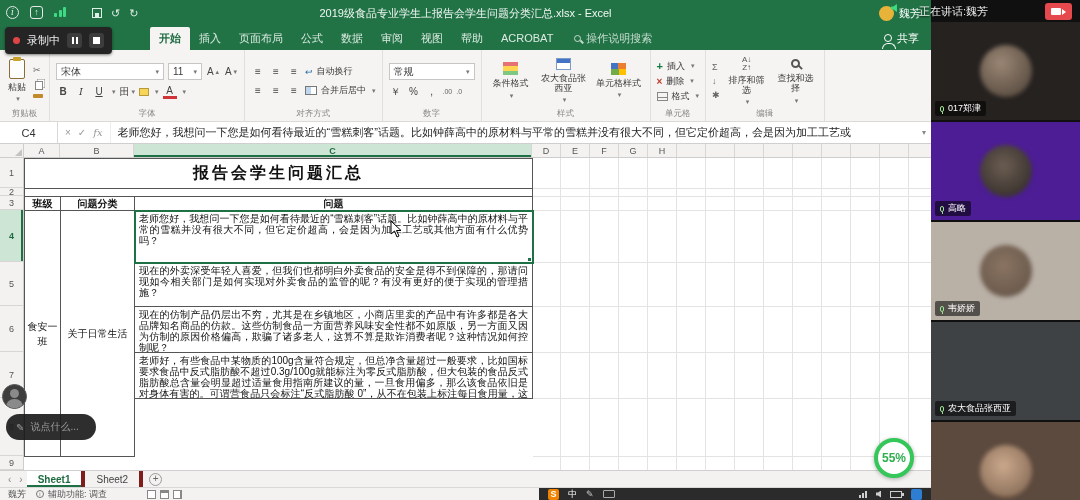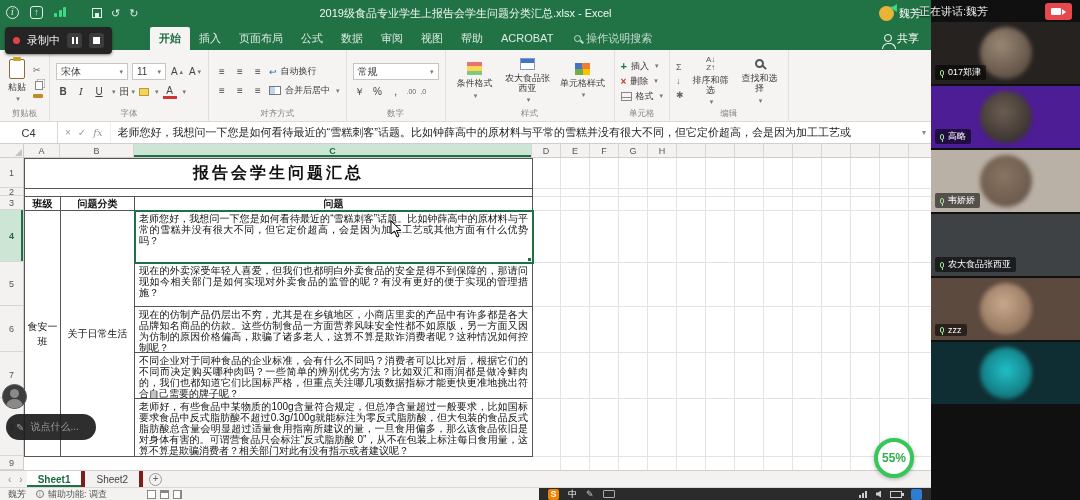--- a/index.html
+++ b/index.html
@@ -142,21 +142,21 @@
 
   .chatpill{position:absolute;left:6px;top:414px;width:90px;height:26px;background:rgba(28,28,28,.92);border-radius:13px;display:flex;align-items:center;gap:6px;padding:0 10px;color:#9a9a9a;font-size:10px;z-index:60}
   .ic-pen{color:#9a9a9a;font-size:10px}
   .floatavatar{position:absolute;left:2px;top:384px;width:25px;height:25px;border-radius:50%;background:#3d3d3d;border:1px solid #5a5a5a;z-index:60;overflow:hidden}
   .fa-head{width:9px;height:9px;border-radius:50%;background:#8a8a8a;margin:4px auto 0}
   .fa-body{width:17px;height:10px;border-radius:8px 8px 0 0;background:#8a8a8a;margin:1px auto 0}
   .ball{position:absolute;left:874px;top:438px;width:40px;height:40px;border-radius:50%;background:#fff;border:4px solid #35c759;display:flex;align-items:center;justify-content:center;color:#2fae4e;font-size:12px;font-weight:bold;z-index:60;box-shadow:0 1px 4px rgba(0,0,0,.3)}
 
   
   .sidebar{position:absolute;right:0;top:0;width:149px;height:500px;background:#101010;padding-top:22px;display:flex;flex-direction:column;gap:2px;overflow:hidden}
-  .tile{position:relative;height:62px;background:#2e2e2e;overflow:hidden;flex:none}
+  .tile{position:relative;height:98px;background:#2e2e2e;overflow:hidden;flex:none}
   .blob{position:absolute;inset:0;display:flex;align-items:center;justify-content:center}
   .bc{width:52px;height:52px;border-radius:50%;filter:blur(2px)}
   .t1{background:#262220}.t1 .bc{background:radial-gradient(circle at 40% 35%,#9a8674,#4a3f35)}
   .t2{background:#4c1d95}.t2 .bc{background:radial-gradient(circle at 45% 40%,#6b5d52,#2a2523)}
   .t3{background:#b9b0a6}.t3 .bc{background:radial-gradient(circle at 45% 40%,#8a7462,#5f5044)}
   .t4{background:#3f4245}.t4 .bc{background:radial-gradient(circle at 50% 45%,#ece7df,#9b9document08f)}
   .t5{background:#5d4a3e}.t5 .bc{background:radial-gradient(circle at 45% 40%,#caa88c,#7a604c)}
   .t6{background:#0f2e33}.t6 .bc{background:radial-gradient(circle at 50% 45%,#1fc0c9,#0e5a60)}
   .namechip{position:absolute;left:4px;bottom:4px;background:rgba(0,0,0,.55);border-radius:2px;padding:1px 5px;color:#fff;font-size:9px;display:flex;align-items:center;gap:4px;white-space:nowrap;max-width:138px;overflow:hidden}
   .mic{width:4px;height:6px;border:1px solid #9ee493;border-radius:2px;position:relative;flex:none}
@@ -214,21 +214,21 @@
           <span>✂</span>
           <span class="ic-copy"></span>
           <span class="ic-brush"></span>
         </div>
         <div class="glabel">剪贴板</div>
       </div>
 
       <div class="rgroup">
         <div class="cols">
           <div class="frow">
-            <div class="combo" style="width:72px">
+            <div class="combo" style="width:108px">
                 <span>宋体</span>
                 <span class="car">▾</span>
               </div>
             <div class="combo" style="width:34px">
                 <span>11</span>
                 <span class="car">▾</span>
               </div>
             <span class="fbtn">A<span class="car">▴</span></span>
             <span class="fbtn">A<span class="car">▾</span></span>
           </div>
@@ -398,21 +398,20 @@
           <div class="tc t-title">报告会学生问题汇总</div>
           <div class="tc t-gap"></div>
           <div class="tc th">班级</div>
           <div class="tc th">问题分类</div>
           <div class="tc th">问题</div>
           <div class="tc t-class">食安一班</div>
           <div class="tc t-cat">关于日常生活</div>
           <div class="tc t-q sel"><span>老师您好，我想问一下您是如何看待最近的“雪糕刺客”话题。比如钟薛高中的原材料与平常的雪糕并没有很大不同，但它定价超高，会是因为加工工艺或其他方面有什么优势吗？</span><span class="fillhandle"></span></div>
           <div class="tc t-q">现在的外卖深受年轻人喜爱，但我们也都明白外卖食品的安全是得不到保障的，那请问现如今相关部门是如何实现对外卖食品的监管的呢？有没有更好的便于实现的管理措施？</div>
           <div class="tc t-q">现在的仿制产品仍层出不穷，尤其是在乡镇地区，小商店里卖的产品中有许多都是各大品牌知名商品的仿款。这些仿制食品一方面营养风味安全性都不如原版，另一方面又因为仿制的原因价格偏高，欺骗了诸多老人，这算不算是欺诈消费者呢？这种情况如何控制呢？</div>
-          <div class="tc t-q">不同企业对于同种食品的企业标准，会有什么不同吗？消费者可以比对后，根据它们的不同而决定购买哪种肉吗？一些简单的辨别优劣方法？比如双汇和雨润都是做冷鲜肉的，我们也都知道它们比国标严格，但重点关注哪几项数据指标才能更快更准地挑出符合自己需要的牌子呢？</div>
           <div class="tc t-q">老师好，有些食品中某物质的100g含量符合规定，但总净含量超过一般要求，比如国标要求食品中反式脂肪酸不超过0.3g/100g就能标注为零反式脂肪酸，但大包装的食品反式脂肪酸总含量会明显超过适量食用指南所建议的量，一旦食用偏多，那么该食品依旧是对身体有害的。可谓营食品只会标注“反式脂肪酸 0”，从不在包装上标注每日食用量，这算不算是欺骗消费者？相关部门对此有没有指示或者建议呢？</div>
         </div>
         <svg class="cursor" width="12" height="18" viewBox="0 0 12 18">
             <path d="M1 1 L1 14 L4.5 11 L7 17 L9 16 L6.5 10.5 L11 10.5 Z" fill="#fff" stroke="#000" stroke-width="1"></path>
           </svg>
       </div>
     </div>
 
     <div class="sheetbar">
       <span class="navarr">‹</span>

